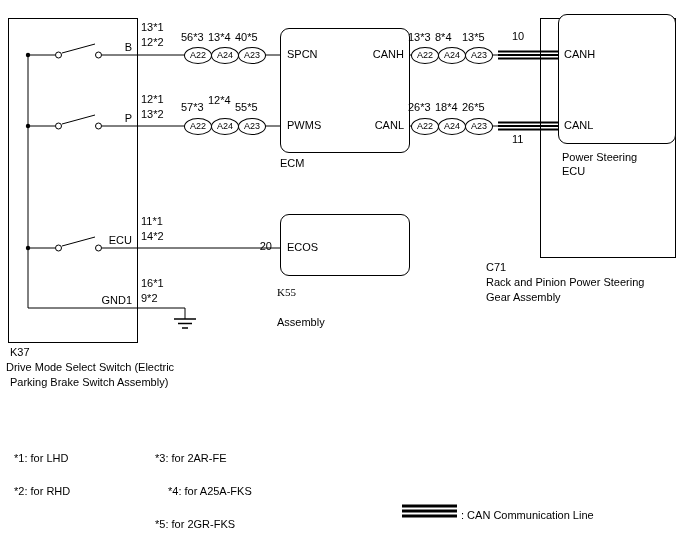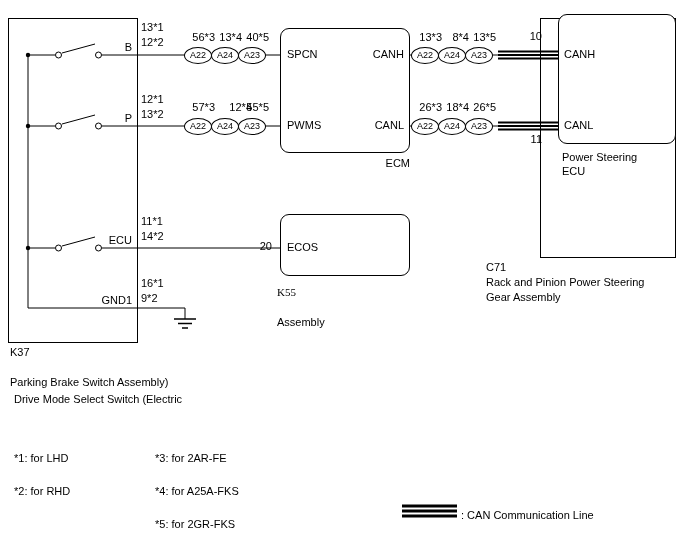--- a/index.html
+++ b/index.html
@@ -23,21 +23,21 @@
   .rounded { border-radius: 9px; }
   .inner { background: #ffffff; z-index: 3; }
   .t {
     position: absolute;
     font-size: 11px;
     line-height: 13px;
     white-space: nowrap;
     z-index: 5;
   }
   .r { text-align: right; }
-  .c { text-align: right; }
+  .c { text-align: left; }
   .conn {
     position: absolute;
     width: 28px;
     height: 17px;
     border: 1px solid #000;
     border-radius: 50%;
     background: #fff;
     z-index: 4;
     font-size: 9px;
     line-height: 15px;
@@ -150,32 +150,32 @@
 
   <span class="t" style="left:141px; top:215px;">11*1</span>
   <span class="t" style="left:141px; top:230px;">14*2</span>
   <span class="t r" style="left:98px; top:234px; width:34px;">ECU</span>
 
   <span class="t" style="left:141px; top:277px;">16*1</span>
   <span class="t" style="left:141px; top:292px;">9*2</span>
   <span class="t r" style="left:88px; top:294px; width:44px;">GND1</span>
 
   <span class="t" style="left:10px; top:346px;">K37</span>
-  <span class="t" style="left:14px; top:361px;margin-top:32px;">Drive Mode Select Switch (Electric</span>
+  <span class="t" style="left:6px; top:361px;">Drive Mode Select Switch (Electric</span>
   <span class="t" style="left:10px; top:376px;">Parking Brake Switch Assembly)</span>
 
   <span class="t c" style="left:181px; top:31px; width:34px;">56*3</span>
   <span class="t c" style="left:208px; top:31px; width:34px;">13*4</span>
   <span class="t c" style="left:235px; top:31px; width:34px;">40*5</span>
   <div class="conn" style="left:184px; top:47px;">A22</div>
   <div class="conn" style="left:211px; top:47px;">A24</div>
   <div class="conn" style="left:238px; top:47px;">A23</div>
 
   <span class="t c" style="left:181px; top:101px; width:34px;">57*3</span>
-  <span class="t c" style="left:208px; top:101px; width:44px;">12*4</span>
+  <span class="t c" style="left:208px; top:94px; width:44px;">12*4</span>
   <span class="t c" style="left:235px; top:101px; width:34px;">55*5</span>
   <div class="conn" style="left:184px; top:118px;">A22</div>
   <div class="conn" style="left:211px; top:118px;">A24</div>
   <div class="conn" style="left:238px; top:118px;">A23</div>
 
   <span class="t c" style="left:408px; top:31px; width:34px;">13*3</span>
   <span class="t c" style="left:435px; top:31px; width:34px;">8*4</span>
   <span class="t c" style="left:462px; top:31px; width:34px;">13*5</span>
   <div class="conn" style="left:411px; top:47px;">A22</div>
   <div class="conn" style="left:438px; top:47px;">A24</div>
@@ -205,17 +205,17 @@
   <span class="t" style="left:564px; top:119px;">CANL</span>
   <span class="t" style="left:562px; top:151px;">Power Steering</span>
   <span class="t" style="left:562px; top:165px;">ECU</span>
   <span class="t" style="left:486px; top:261px;">C71</span>
   <span class="t" style="left:486px; top:276px;">Rack and Pinion Power Steering</span>
   <span class="t" style="left:486px; top:291px;">Gear Assembly</span>
 
   <span class="t" style="left:14px; top:452px;">*1: for LHD</span>
   <span class="t" style="left:14px; top:485px;">*2: for RHD</span>
   <span class="t" style="left:155px; top:452px;">*3: for 2AR-FE</span>
-  <span class="t" style="left:155px; top:485px;">*4: for A25A-FKS</span>
+  <span class="t" style="left:168px; top:485px;">*4: for A25A-FKS</span>
   <span class="t" style="left:155px; top:518px;">*5: for 2GR-FKS</span>
   <span class="t" style="left:461px; top:509px;">: CAN Communication Line</span>
 
 </div>
 
 </body></html>

